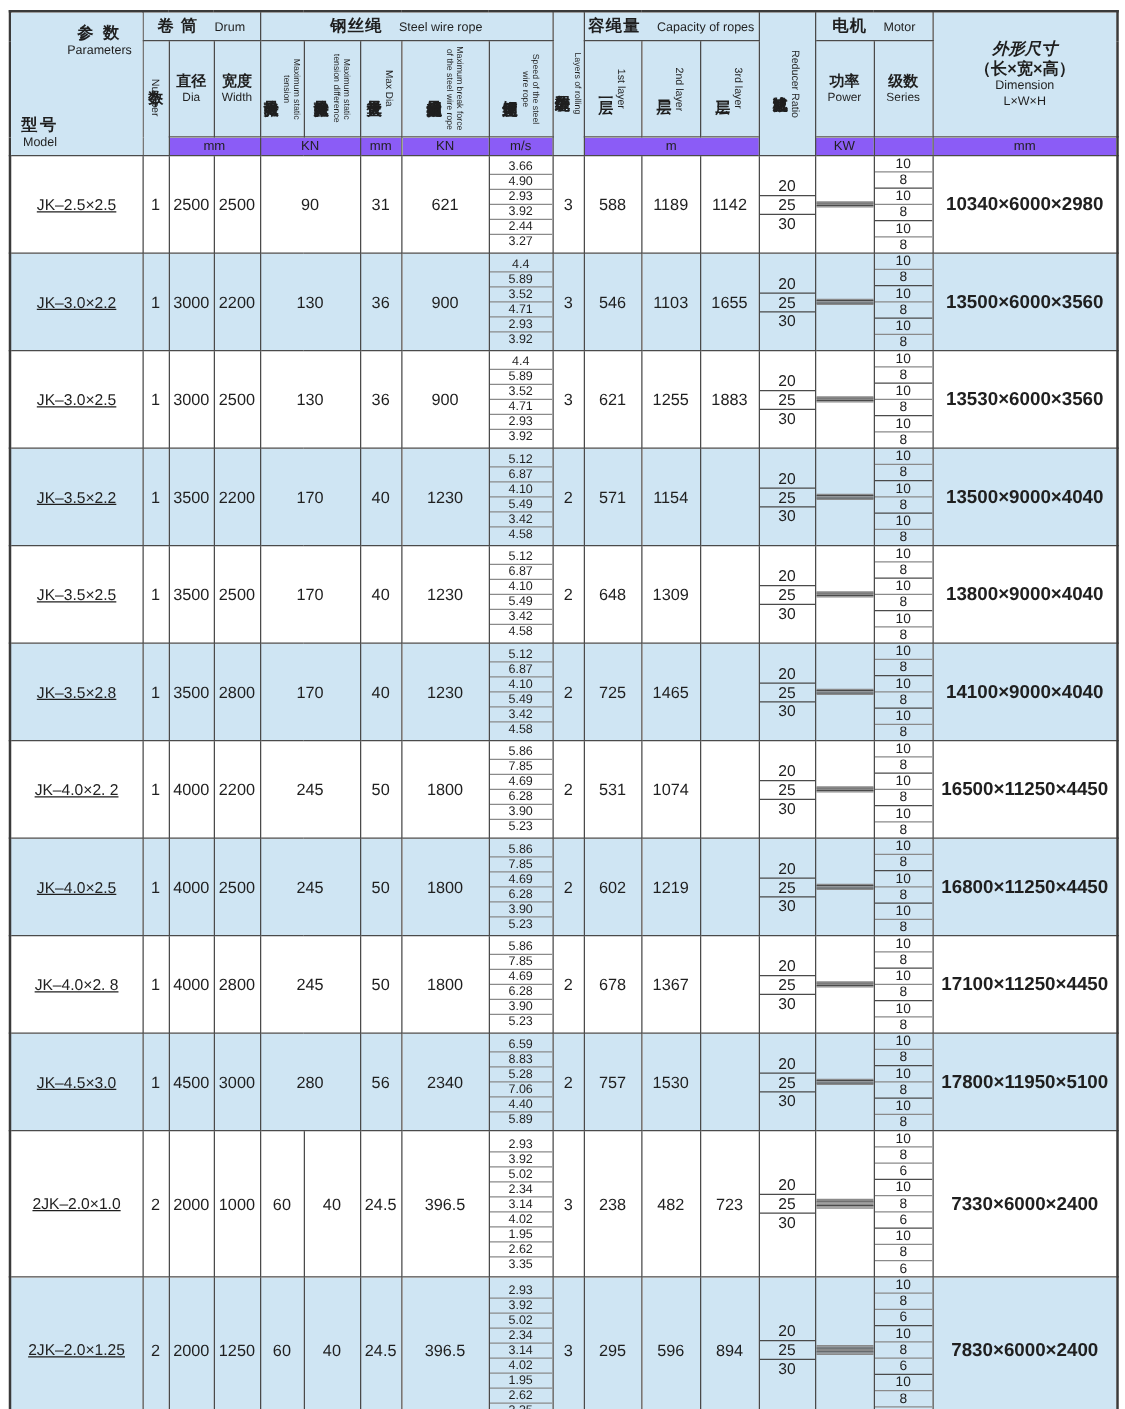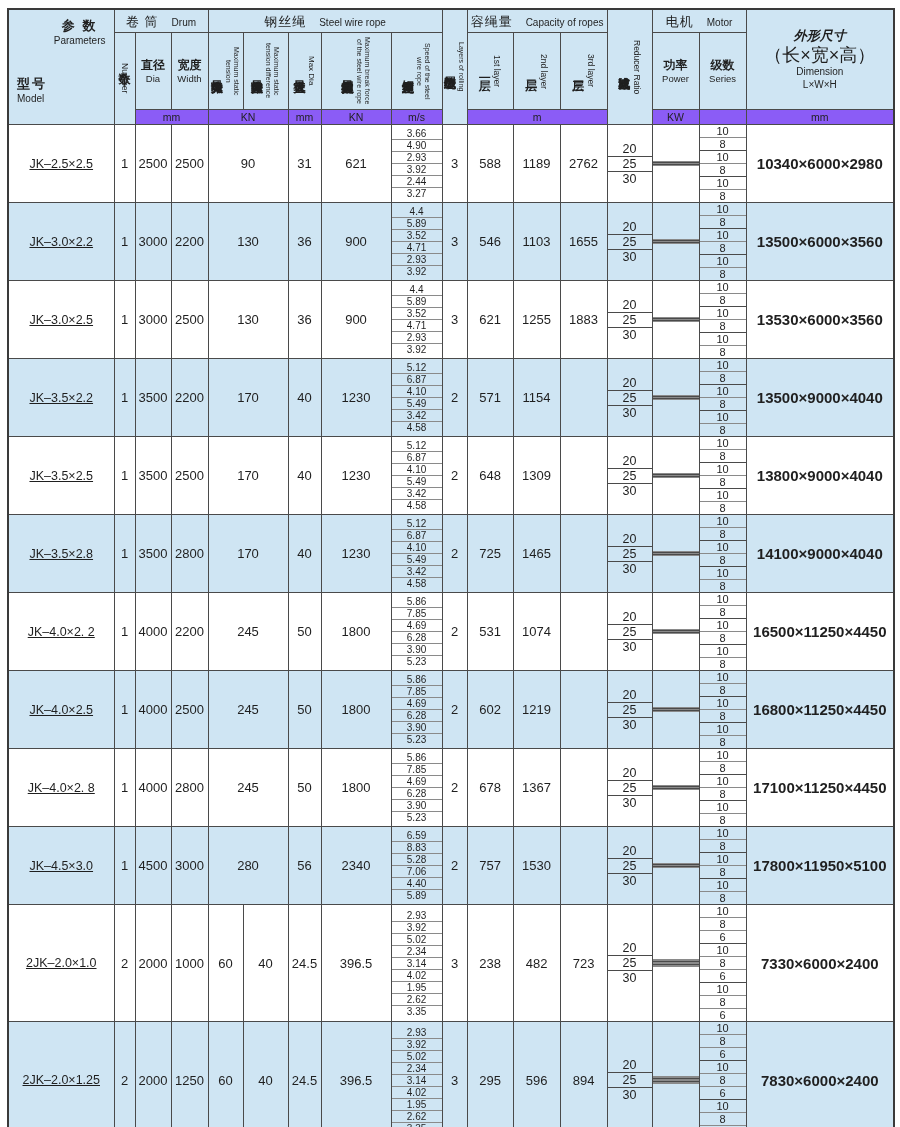--- a/index.html
+++ b/index.html
@@ -4,38 +4,38 @@
 <style>
   html,body{margin:0;padding:0;background:#fff;}
   body{width:900px;font-family:"Liberation Sans","DejaVu Sans",sans-serif;color:#1f1f1f;}
   .page{padding:8px 7px;}
   table{border-collapse:collapse;table-layout:fixed;width:886px;border:2px solid #3a3a3a;}
   td,th{border:1px solid #4a4a4a;padding:0;text-align:center;vertical-align:middle;font-weight:normal;overflow:hidden;}
   
   .grp-row td{height:22px;background:#cfe5f3;}
   .lbl-row td{height:76px;background:#cfe5f3;}
   .unit-row td{height:14px;background:#8b5cf6;font-size:10.5px;}
-  .cn-h{font-size:13px;font-weight:normal;letter-spacing:1px;margin-top:21px;}
+  .cn-h{font-size:13px;font-weight:bold;letter-spacing:1px;margin-top:21px;}
   .en-h{font-size:10px;margin-left:13px;}
   .vcell{display:flex;justify-content:center;align-items:center;height:100%;gap:1px;}
   .cn-v{writing-mode:vertical-rl;text-orientation:upright;font-size:12px;line-height:1;letter-spacing:0;max-height:72px;font-weight:bold;}
   .en-v{writing-mode:vertical-rl;font-size:7px;line-height:1.15;max-height:70px;}
   .h2line{font-size:12px;font-weight:bold;line-height:1.2;text-align:center;}
   .h2line .en{font-size:9.5px;font-weight:normal;}
   
   .corner{position:relative;background:
     linear-gradient(to bottom right, transparent calc(50% - 0.7px), #4a4a4a calc(50% - 0.7px), #4a4a4a calc(50% + 0.7px), transparent calc(50% + 0.7px)),#cfe5f3;}
   .corner .tr{position:absolute;top:7px;right:8px;text-align:center;}
-  .corner .bl{position:absolute;bottom:20px;left:8px;text-align:left;}
+  .corner .bl{position:absolute;bottom:4px;left:8px;text-align:center;}
   .corner .cn{font-size:13px;font-weight:bold;letter-spacing:2px;}
   .corner .en{font-size:10px;}
   
   .dimhead div{line-height:1.25;}
   .dim-cn1{font-size:13px;font-weight:bold;font-style:italic;}
-  .dim-cn2{font-size:18px;font-weight:normal;}
+  .dim-cn2{font-size:13px;font-weight:bold;}
   .dim-en{font-size:10px;}
   
   tbody td{font-size:13px;background:#fff;}
   tbody tr.alt td{background:#cfe5f3;}
   .model{font-size:12.5px;text-decoration:underline;}
   .dimtxt{font-size:15px;font-weight:bold;}
   .stack{display:flex;flex-direction:column;height:100%;width:100%;}
   .stack>div{flex:1;display:flex;align-items:center;justify-content:center;}
   .stack>div.ln{border-top:1px solid #8a8a8a;}
   .stack>div.grp{border-top:1px solid #4a4a4a;}
@@ -209,21 +209,21 @@
               <div class="ln">4.90</div>
               <div class="ln">2.93</div>
               <div class="ln">3.92</div>
               <div class="ln">2.44</div>
               <div class="ln">3.27</div>
             </div>
           </td>
           <td>3</td>
           <td>588</td>
           <td>1189</td>
-          <td>2762</td>
+          <td>1142</td>
           <td>
             <div class="stack ra">
               <div class="">20</div>
               <div class="ln">25</div>
               <div class="ln">30</div>
             </div>
           </td>
           <td>
             <div class="stack pw">
               <div class=""></div>

